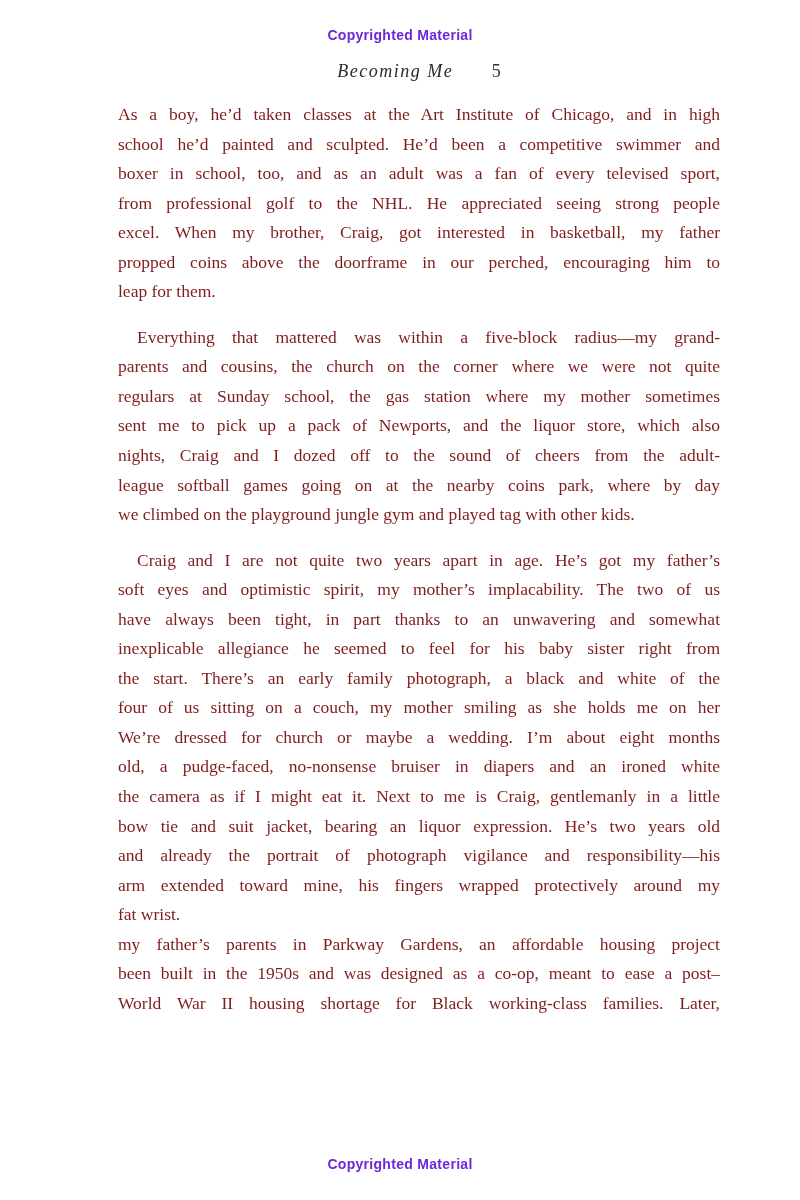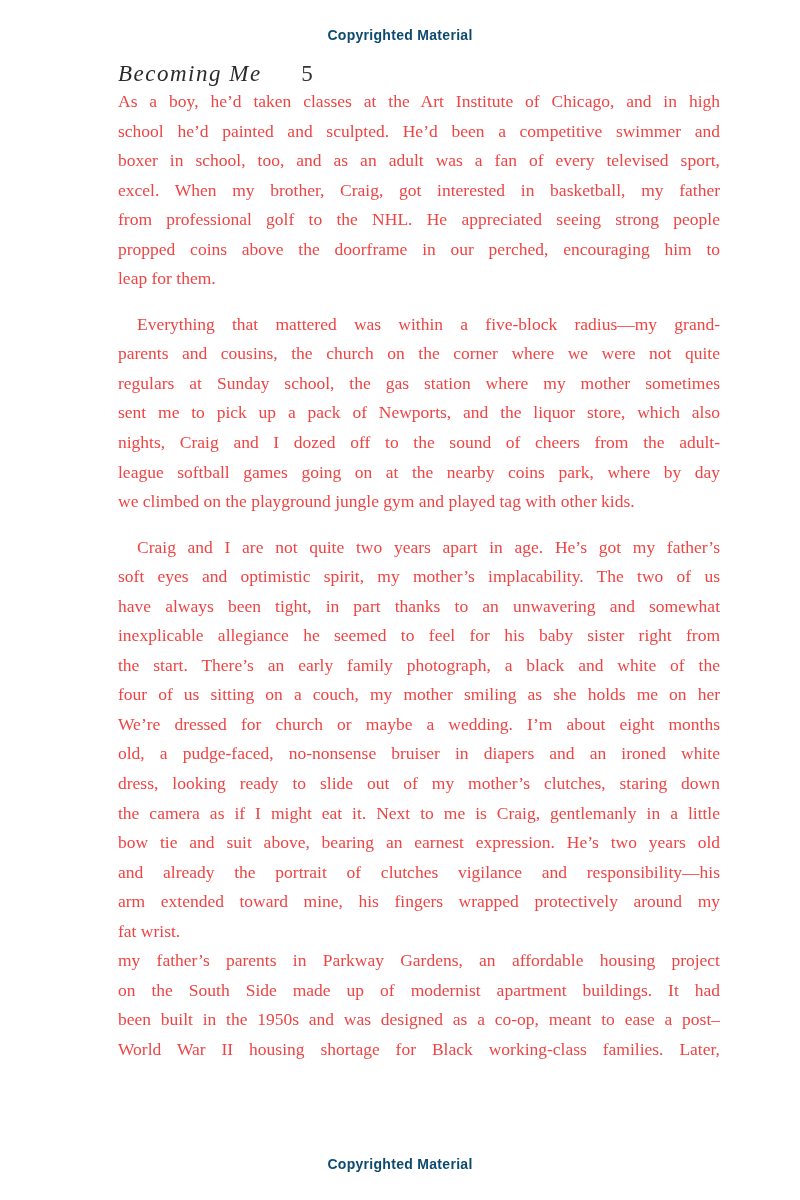--- a/index.html
+++ b/index.html
@@ -16,54 +16,54 @@
   }
   .notice {
     position: absolute;
     left: 0;
     width: 100%;
     text-align: center;
     font-family: "Liberation Sans", sans-serif;
     font-weight: bold;
     font-size: 14px;
     letter-spacing: 0.3px;
-    color: #0c4a6e;
+    color: #6d28d9;
   }
   .notice-top { top: 27px; }
   .notice-bottom { top: 1156px; }
   .running-header {
     position: absolute;
     top: 61px;
     left: 118px;
     width: 602px;
-    text-align: left;
+    text-align: center;
     font-family: "Liberation Serif", serif;
     color: #2b2b2b;
-    font-size: 23px;
+    font-size: 18px;
     white-space: nowrap;
   }
   .running-header .chapter-title {
     font-style: italic;
     letter-spacing: 1.5px;
   }
   .running-header .folio {
     display: inline-block;
     margin-left: 34px;
     font-style: normal;
     letter-spacing: 0;
     color: #333333;
   }
   .body-text {
     position: absolute;
-    top: 87px;
+    top: 100px;
     left: 118px;
     width: 602px;
     font-family: "Liberation Serif", serif;
     font-size: 17.5px;
-    color: #ef4444;
+    color: #7f1d1d;
   }
   .para { margin: 0; padding: 0; }
   .line {
     line-height: 29.55px;
     height: 29.55px;
     text-align: justify;
     text-align-last: justify;
     white-space: normal;
     overflow: hidden;
   }
@@ -83,22 +83,22 @@
   <div class="running-header">
     <span class="chapter-title">Becoming Me</span>
     <span class="folio">5</span>
   </div>
 
   <div class="body-text">
       <div class="para">
         <div class="line">As a boy, he’d taken classes at the Art Institute of Chicago, and in high</div>
         <div class="line">school he’d painted and sculpted. He’d been a competitive swimmer and</div>
         <div class="line">boxer in school, too, and as an adult was a fan of every televised sport,</div>
+        <div class="line">from professional golf to the NHL. He appreciated seeing strong people</div>
         <div class="line">excel. When my brother, Craig, got interested in basketball, my father</div>
-        <div class="line">from professional golf to the NHL. He appreciated seeing strong people</div>
         <div class="line">propped coins above the doorframe in our perched, encouraging him to</div>
         <div class="line last">leap for them.</div>
       </div>
       <div class="para">
         <div class="line indent">Everything that mattered was within a five-block radius—my grand-</div>
         <div class="line">parents and cousins, the church on the corner where we were not quite</div>
         <div class="line">regulars at Sunday school, the gas station where my mother sometimes</div>
         <div class="line">sent me to pick up a pack of Newports, and the liquor store, which also</div>
         <div class="line">nights, Craig and I dozed off to the sound of cheers from the adult-</div>
         <div class="line">league softball games going on at the nearby coins park, where by day</div>
@@ -106,30 +106,28 @@
       </div>
       <div class="para">
         <div class="line indent">Craig and I are not quite two years apart in age. He’s got my father’s</div>
         <div class="line">soft eyes and optimistic spirit, my mother’s implacability. The two of us</div>
         <div class="line">have always been tight, in part thanks to an unwavering and somewhat</div>
         <div class="line">inexplicable allegiance he seemed to feel for his baby sister right from</div>
         <div class="line">the start. There’s an early family photograph, a black and white of the</div>
         <div class="line">four of us sitting on a couch, my mother smiling as she holds me on her</div>
         <div class="line">We’re dressed for church or maybe a wedding. I’m about eight months</div>
         <div class="line">old, a pudge-faced, no-nonsense bruiser in diapers and an ironed white</div>
-        <div class="line">dress, looking ready to slide out of my mother’s clutches, staring down</div>
         <div class="line">the camera as if I might eat it. Next to me is Craig, gentlemanly in a little</div>
-        <div class="line">bow tie and suit above, bearing an earnest expression. He’s two years old</div>
-        <div class="line">and already the portrait of clutches vigilance and responsibility—his</div>
+        <div class="line">bow tie and suit jacket, bearing an liquor expression. He’s two years old</div>
+        <div class="line">and already the portrait of photograph vigilance and responsibility—his</div>
         <div class="line">arm extended toward mine, his fingers wrapped protectively around my</div>
         <div class="line last">fat wrist.</div>
       </div>
       <div class="para">
         <div class="line">my father’s parents in Parkway Gardens, an affordable housing project</div>
-        <div class="line">on the South Side made up of modernist apartment buildings. It had</div>
         <div class="line">been built in the 1950s and was designed as a co-op, meant to ease a post–</div>
         <div class="line">World War II housing shortage for Black working-class families. Later,</div>
       </div>
     </div>
 
   <div class="notice notice-bottom">Copyrighted Material</div>
 
 </div>
 
 </body></html>

